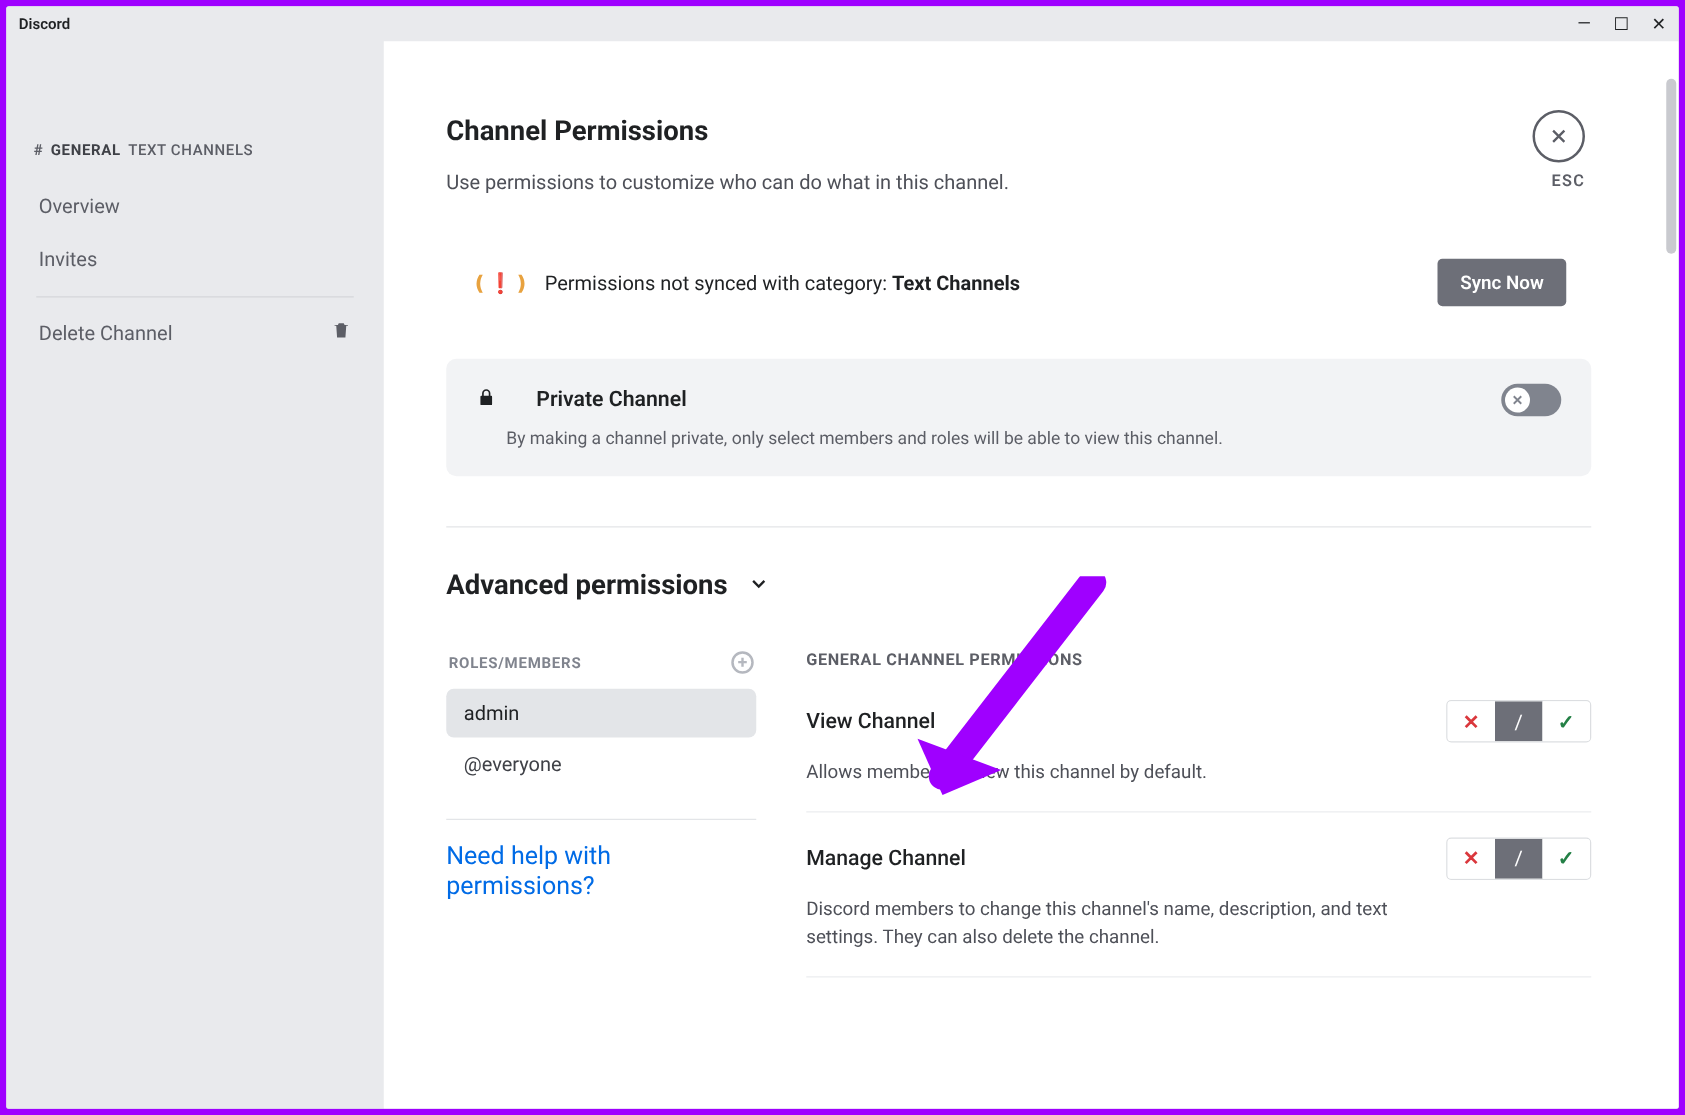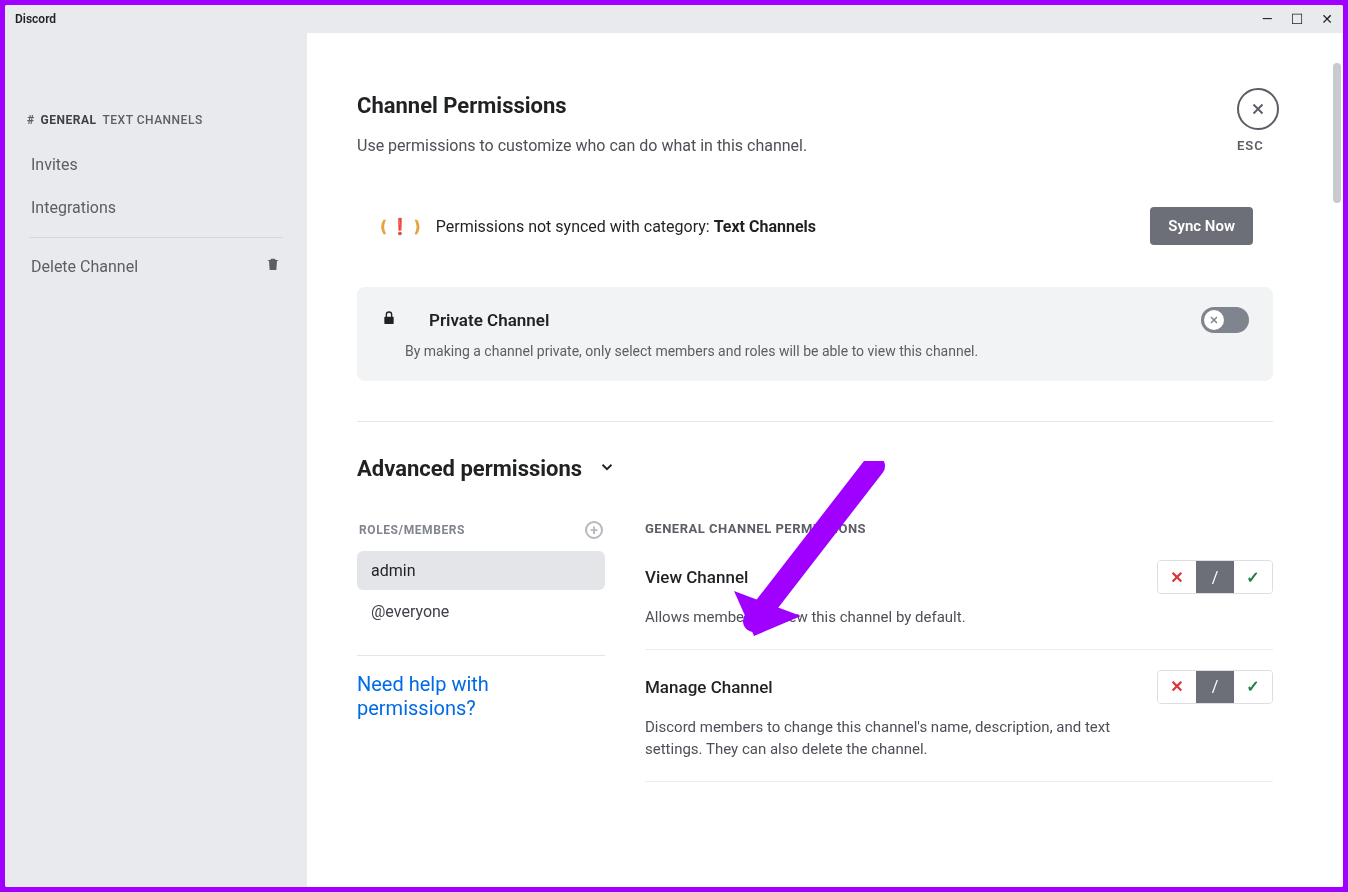--- a/index.html
+++ b/index.html
@@ -18,21 +18,21 @@
     .sidebar-item { padding: 10px 12px; font-size: 16px; color: #5c5e66; border-radius: 6px; cursor: pointer; margin-bottom: 4px; }
     .sidebar-item.active { background: #d5d6da; color: #1f2123; font-weight: 500; }
     .sidebar-divider { height: 1px; background: #d5d6da; margin: 10px 10px 8px 10px; }
     .sidebar-delete { display: flex; justify-content: space-between; align-items: center; padding: 10px 12px; font-size: 16px; color: #5c5e66; cursor: pointer; }
     .trash-icon svg { width: 16px; height: 16px; }
     .content { flex: 1; background: #fff; position: relative; overflow: hidden; }
     .scrollbar-track { position: absolute; right: 2px; top: 30px; width: 8px; height: 140px; background: #c9cacf; border-radius: 4px; }
     .content-inner { padding: 60px 70px 0 50px; position: relative; }
     .page-title { font-size: 22px; font-weight: 700; color: #1f2123; margin-bottom: 18px; }
     .page-subtitle { font-size: 16px; color: #4e5058; margin-bottom: 40px; }
-    .close-btn { position: absolute; top: 55px; right: 64px; text-align: left; }
+    .close-btn { position: absolute; top: 55px; right: 75px; text-align: right; }
     .close-circle { width: 42px; height: 42px; border: 2px solid #5c5e66; border-radius: 50%; display: flex; align-items: center; justify-content: center; margin-bottom: 8px; cursor: pointer; }
     .close-circle svg { width: 18px; height: 18px; }
     .close-label { font-size: 13px; font-weight: 600; color: #5c5e66; letter-spacing: 1px; }
     .sync-card { margin: 0 0 30px 0; padding: 12px 20px; display: flex; align-items: center; justify-content: space-between; }
     .sync-left { display: flex; align-items: center; gap: 12px; }
     .warn-icon { color: #e8a23f; font-size: 16px; }
     .sync-text { font-size: 16px; color: #1f2123; }
     .sync-text .bold { font-weight: 700; }
     .sync-btn { background: #6d6f78; color: #fff; border: none; padding: 10px 18px; font-size: 15px; font-weight: 600; border-radius: 4px; cursor: pointer; }
     .private-card { background: #f2f3f5; border-radius: 8px; padding: 20px 24px 22px 24px; margin-bottom: 40px; }
@@ -85,22 +85,22 @@
       <span>✕</span>
     </div>
   </div>
   <div class="app-body">
     <div class="sidebar">
       <div class="sidebar-header">
         <span class="sidebar-header-hash">#</span>
         <span class="sidebar-header-name">GENERAL</span>
         <span class="sidebar-header-cat">TEXT CHANNELS</span>
       </div>
+      <div class="sidebar-item">Overview</div>
       <div class="sidebar-item">Invites</div>
-      <div class="sidebar-item">Integrations</div>
       <div class="sidebar-divider"></div>
       <div class="sidebar-delete">
         <span>Delete Channel</span>
         <span class="trash-icon">
           <svg viewBox="0 0 24 24" fill="#5c5e66">
               <path d="M6 7h12l-1 14H7L6 7zm3-3h6l1 2H8l1-2zM4 6h16v1H4z"></path>
             </svg>
         </span>
       </div>
     </div>

